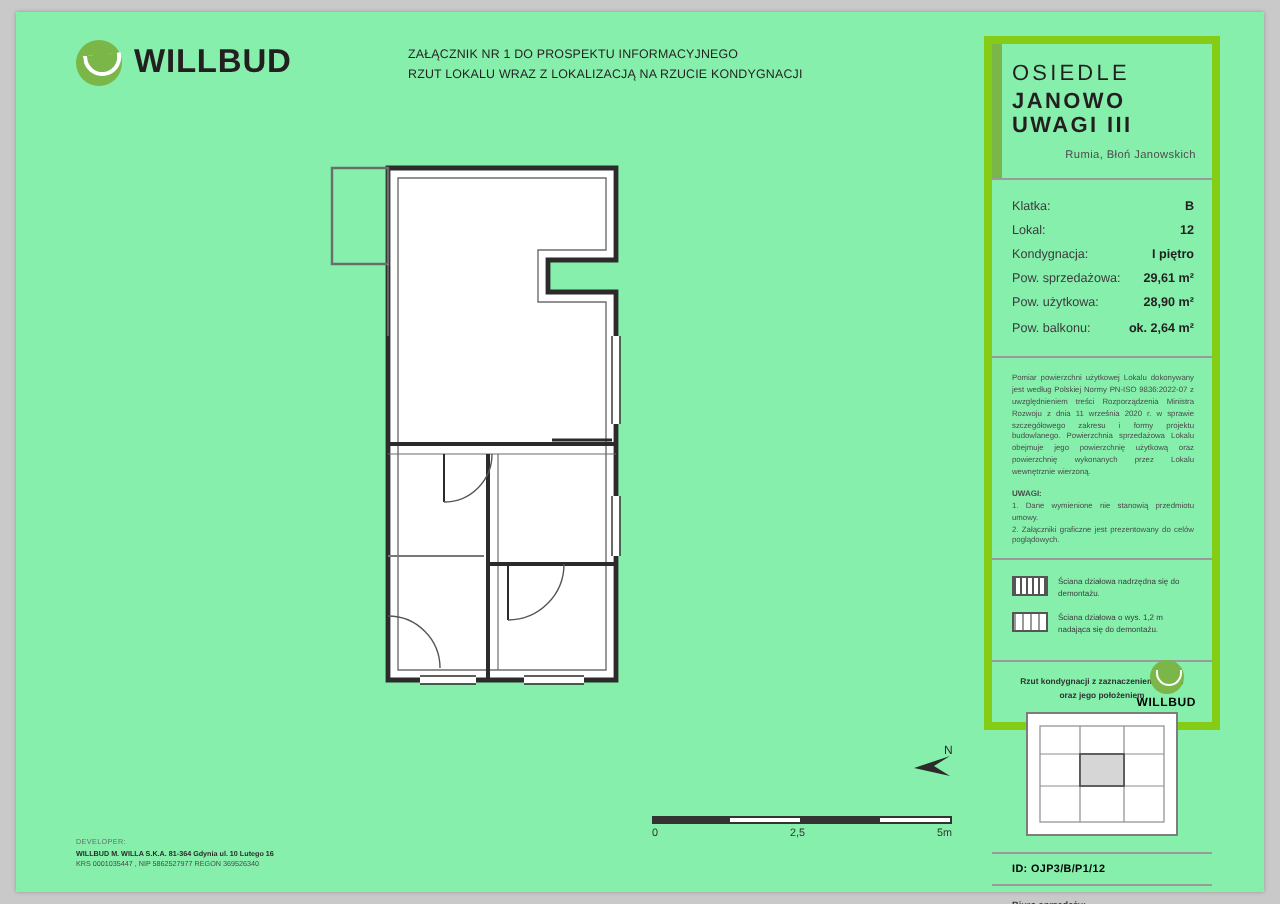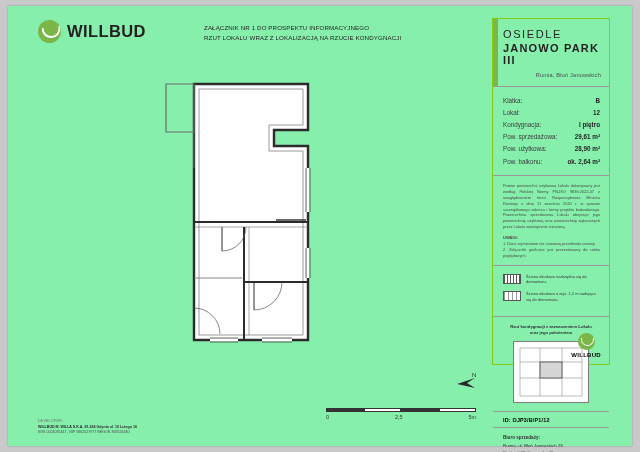--- a/index.html
+++ b/index.html
@@ -68,21 +68,21 @@
     letter-spacing: 0.1px;
   }
 
   
   .rpanel {
     position: absolute;
     left: 484px;
     top: 12px;
     width: 118px;
     height: 347px;
-    border: 1px solid #84cc16;
+    border: 4px solid #84cc16;
     box-sizing: border-box;
   }
   .rp-title {
     border-bottom: 1px solid #9a9a9a;
     padding: 9px 8px 8px 10px;
     position: relative;
   }
   .rp-title:before {
     content: "";
     position: absolute;
@@ -277,21 +277,21 @@
       <span>0</span>
       <span>2,5</span>
       <span>5m</span>
     </div>
   </div>
 
   <div class="rpanel">
 
     <div class="rp-title">
       <div class="rp-t1">OSIEDLE</div>
-      <div class="rp-t2">JANOWO PARK III</div>
+      <div class="rp-t2">JANOWO UWAGI III</div>
       <div class="rp-sub">Rumia, Błoń Janowskich</div>
     </div>
 
     <div class="rp-specs">
       <div class="spec-row">
         <span class="spec-k">Klatka:</span>
         <span class="spec-v">B</span>
       </div>
       <div class="spec-row">
         <span class="spec-k">Lokal:</span>

